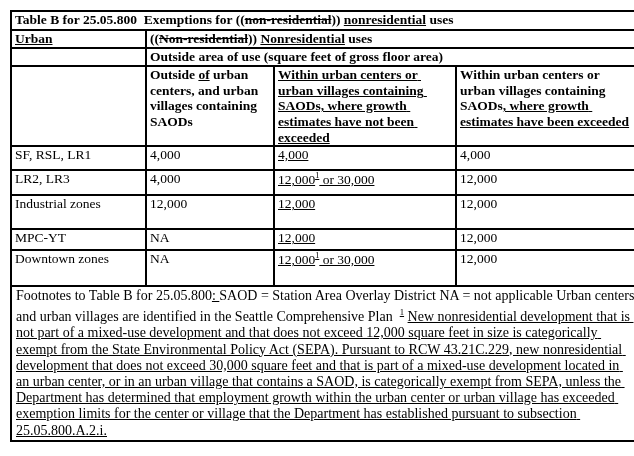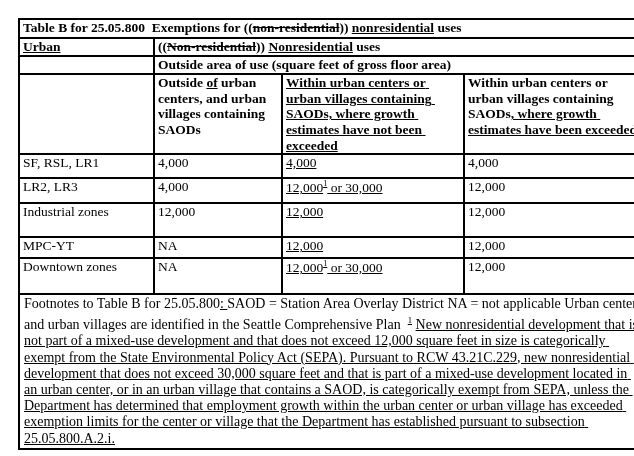--- a/index.html
+++ b/index.html
@@ -1,18 +1,18 @@
 <!DOCTYPE html>
 <html><head>
 <meta charset="utf-8">
 <style>
   html, body { margin: 0; padding: 0; background: #ffffff; }
   .page {
     width: 634px; height: 456px; box-sizing: border-box;
-    background: #ffffff; padding: 18px;
+    background: #ffffff; padding: 10px;
     font-family: "Liberation Serif", "DejaVu Serif", serif;
     color: #000000; overflow: hidden;
   }
   table.doc-table {
     border-collapse: collapse; table-layout: fixed;
     width: 630px;
   }
   td {
     border: 2px solid #000000;
     vertical-align: top;

